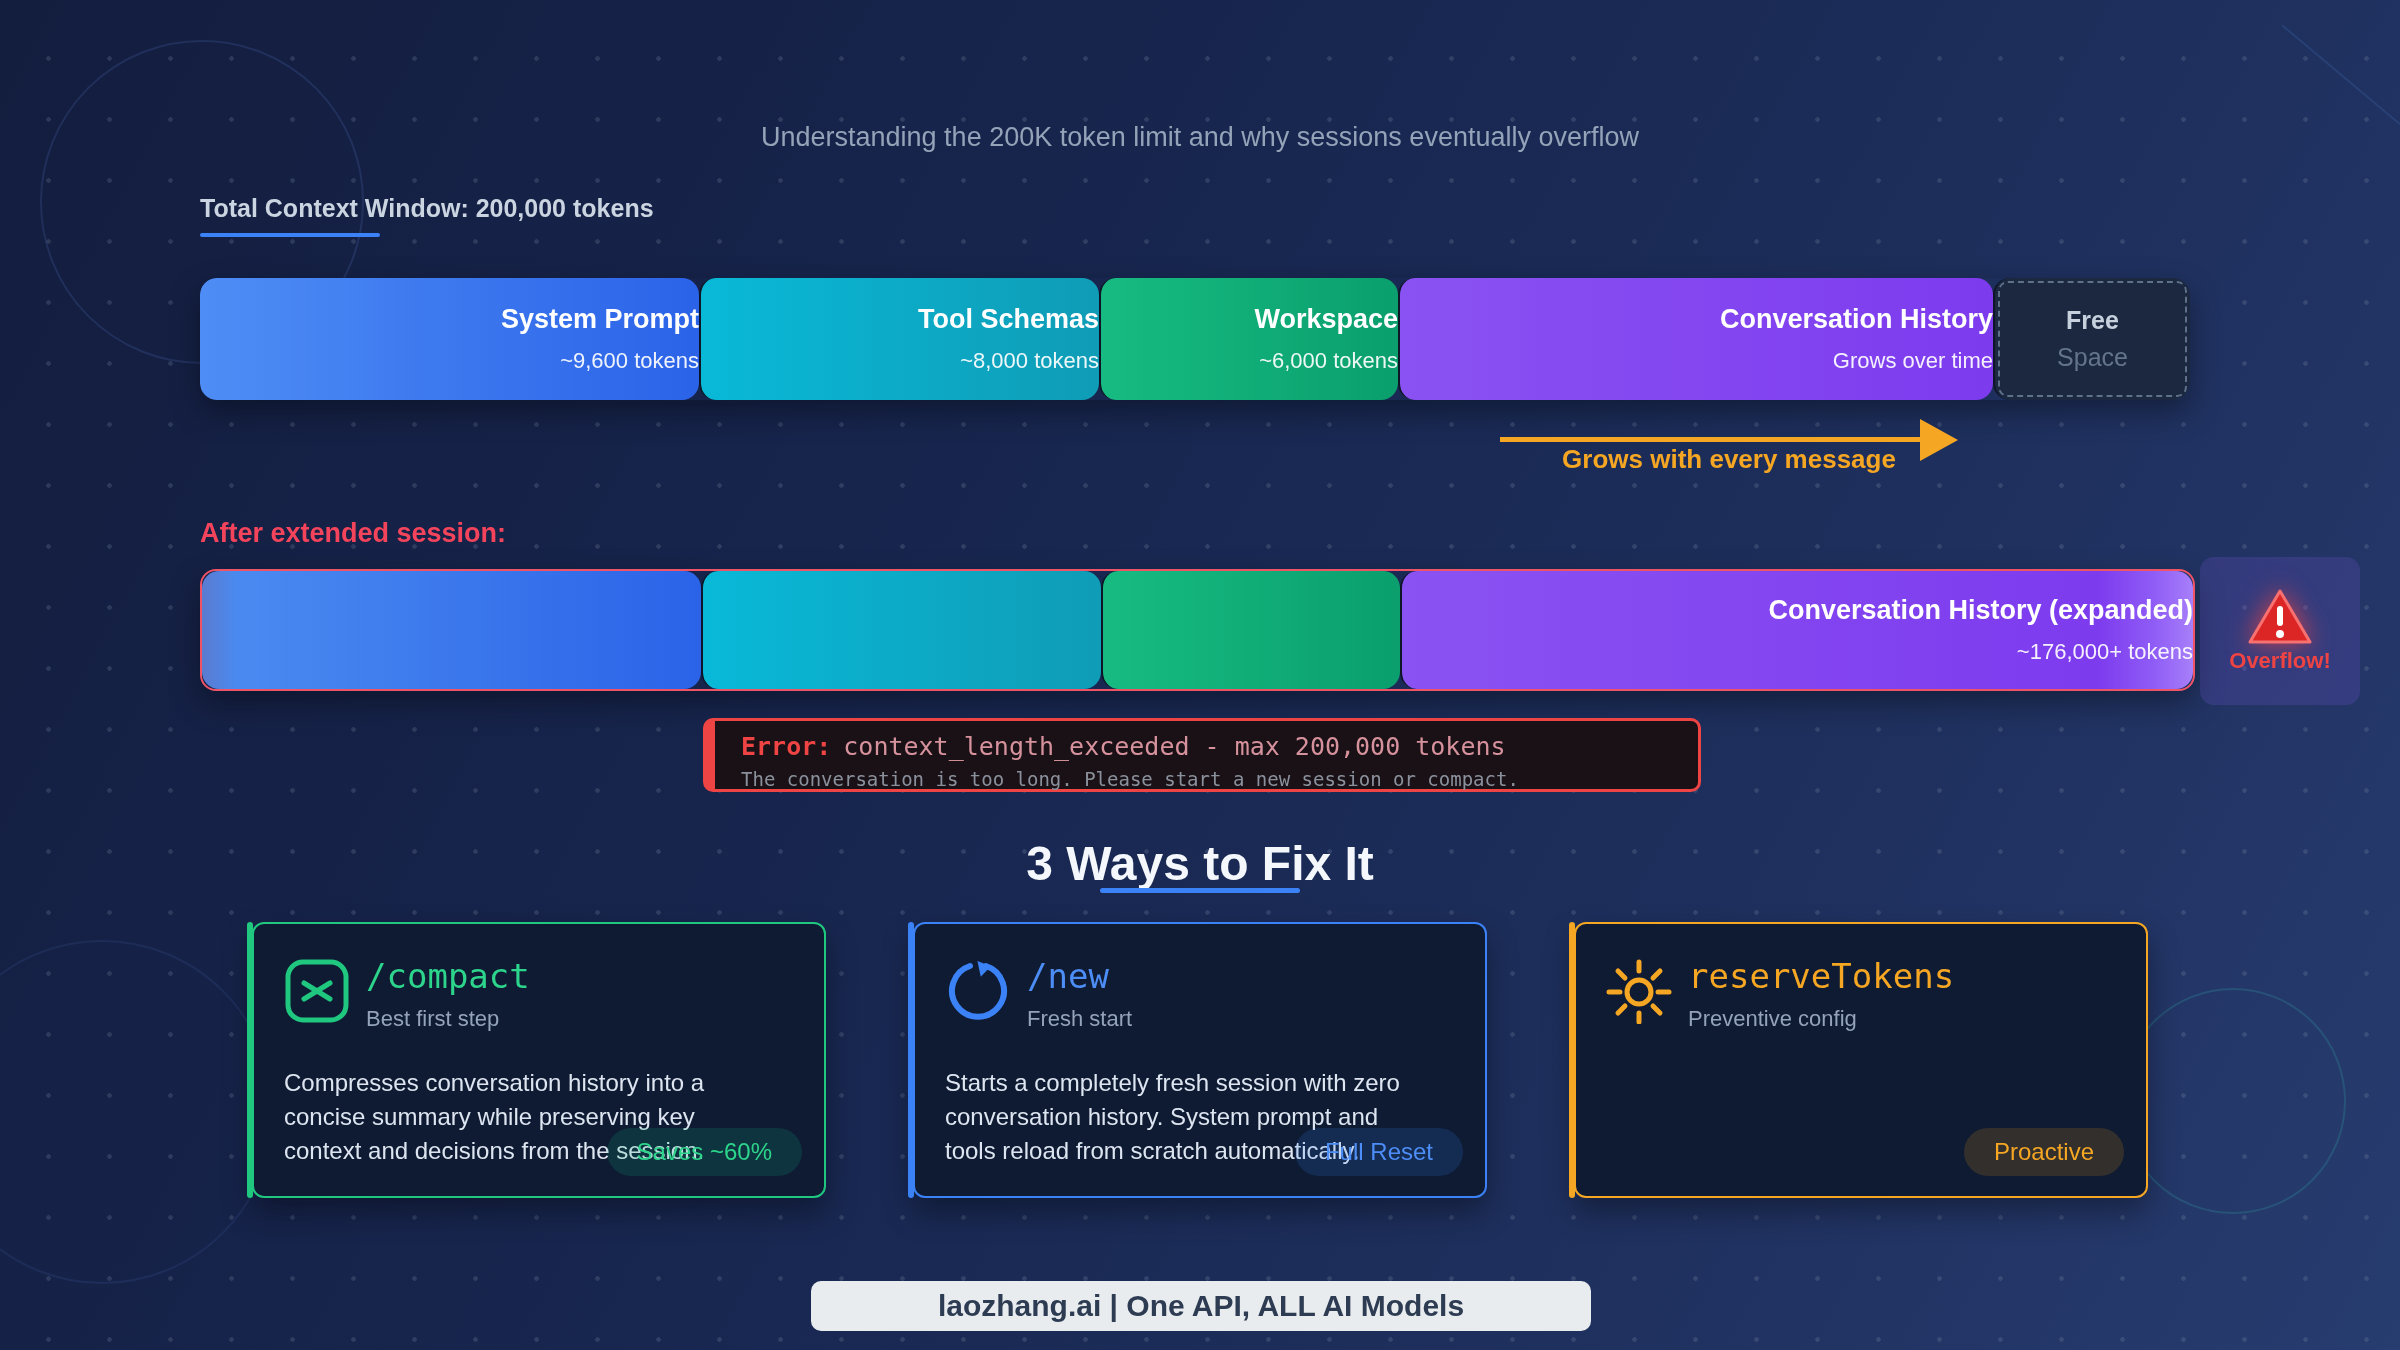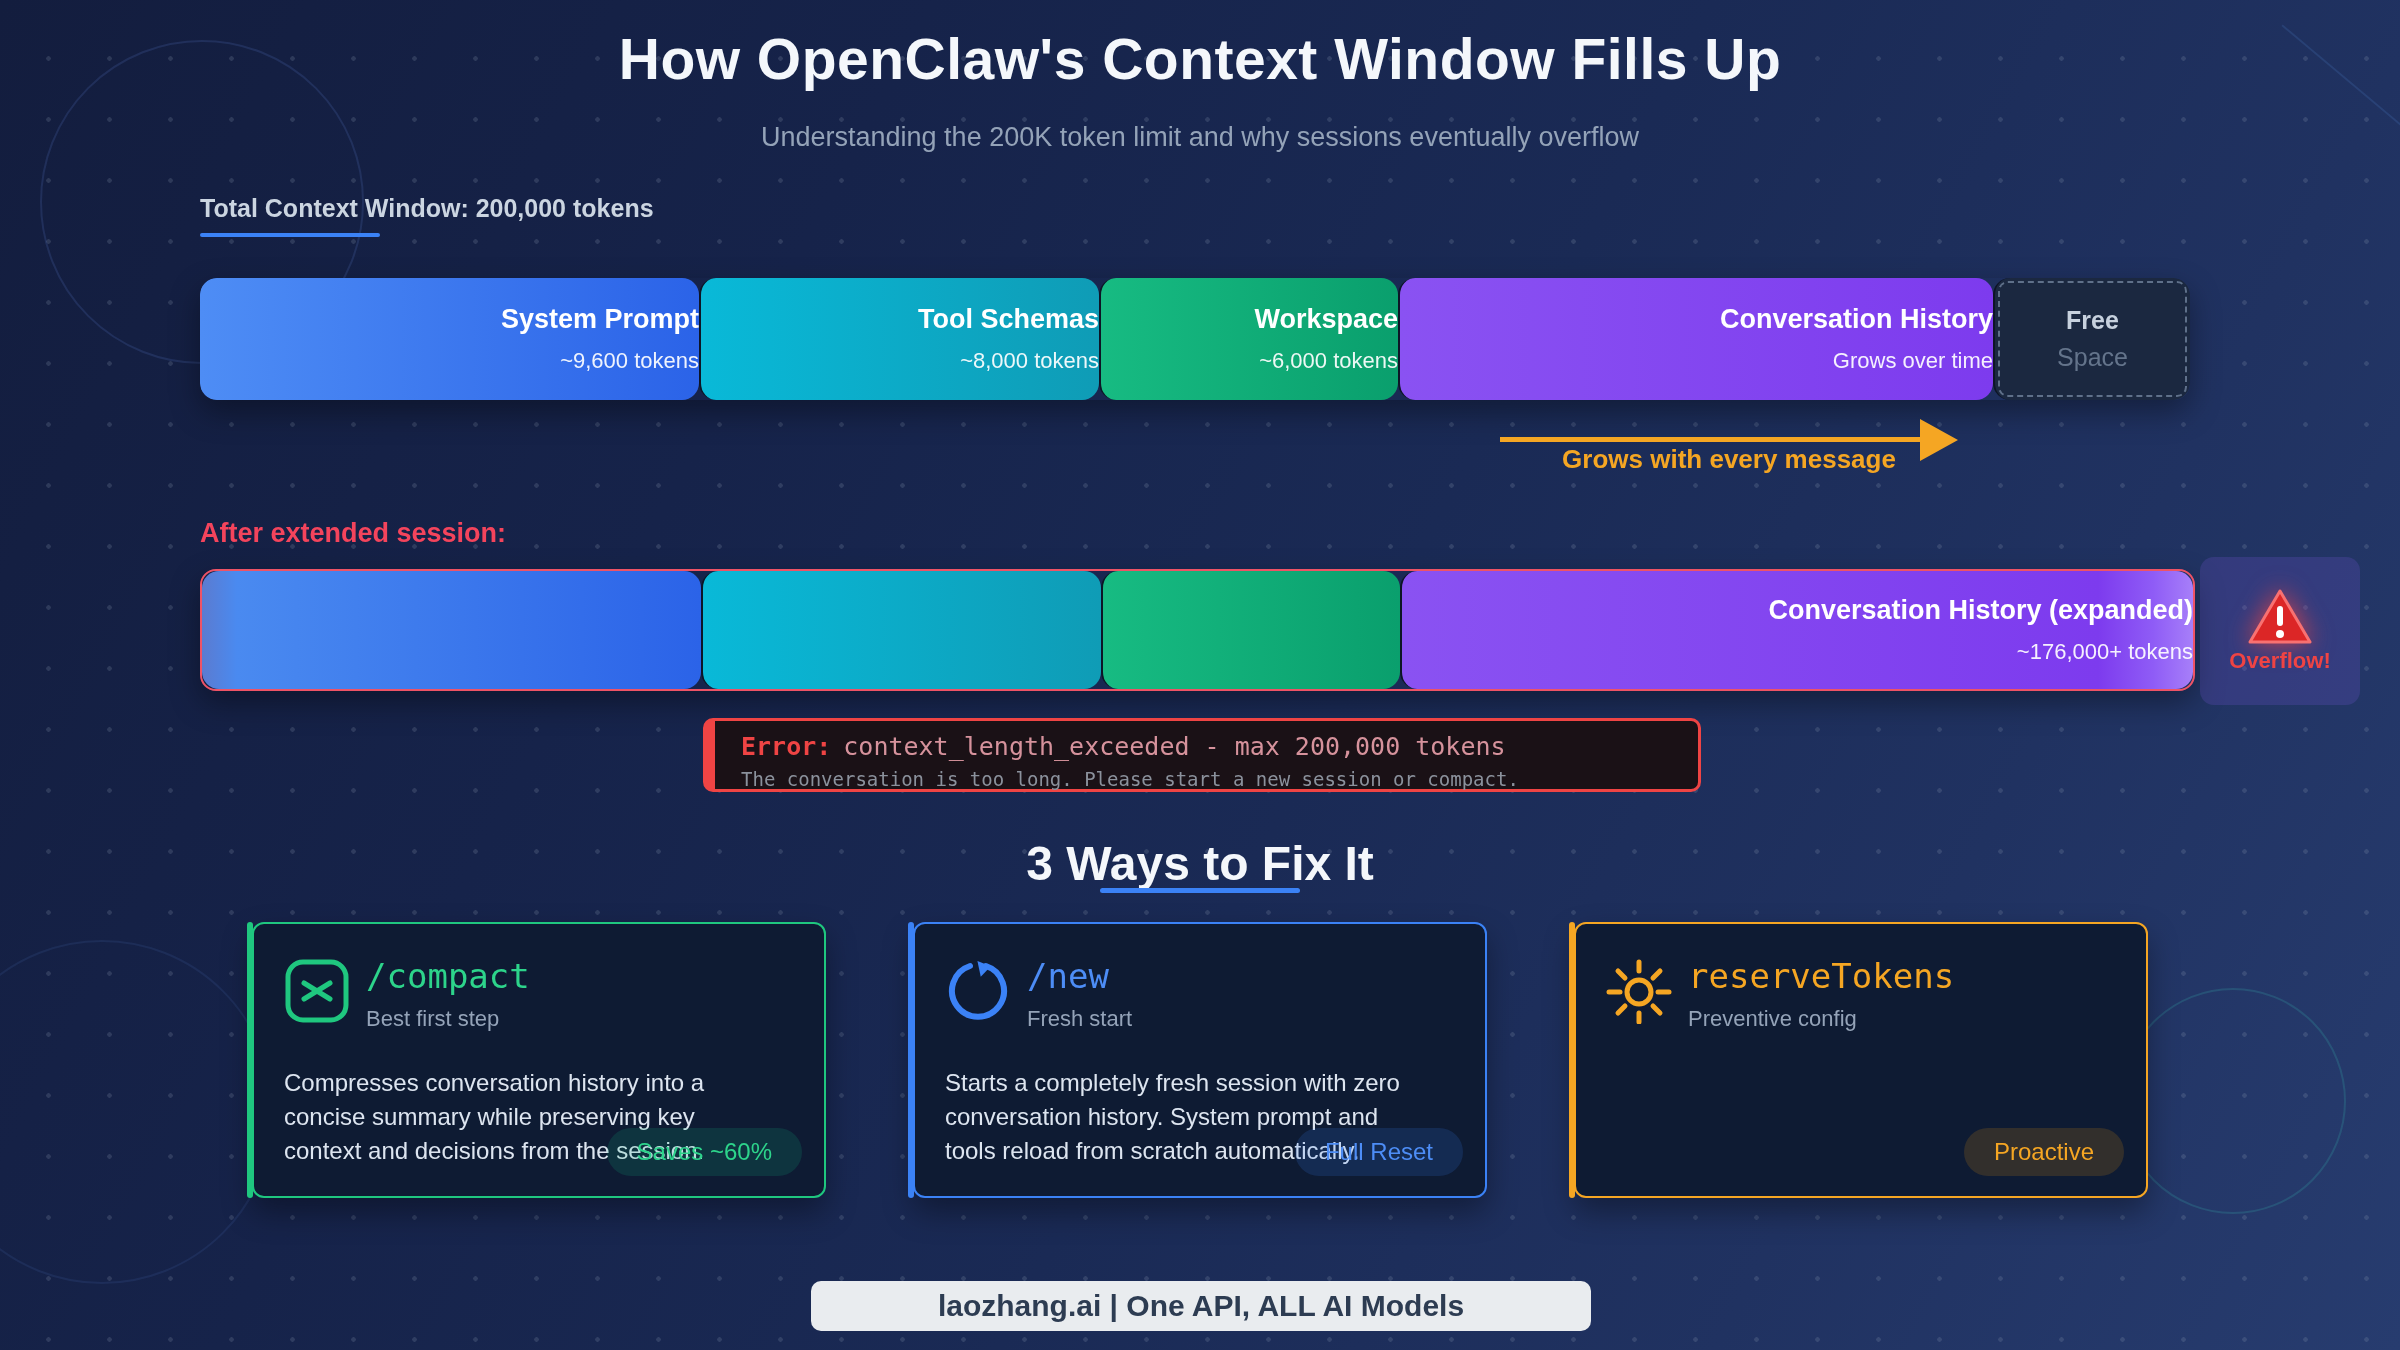--- a/index.html
+++ b/index.html
@@ -90,21 +90,20 @@
 </head>
 <body>
 
 <div id="stage">
   <div class="dots"></div>
   <div class="deco-circle c1"></div>
   <div class="deco-circle c2"></div>
   <div class="deco-circle c3"></div>
   <div class="diag"></div>
 
-  <div class="page-title">How OpenClaw's Context Window Fills Up</div>
   <div class="page-subtitle">Understanding the 200K token limit and why sessions eventually overflow</div>
 
   <div class="ctx-label">Total Context Window: 200,000 tokens</div>
   <div class="ctx-underline"></div>
 
   <div class="bar bar1">
     <div class="seg seg-blue">
       <div class="lab">System Prompt</div>
       <div class="sub">~9,600 tokens</div>
     </div>

